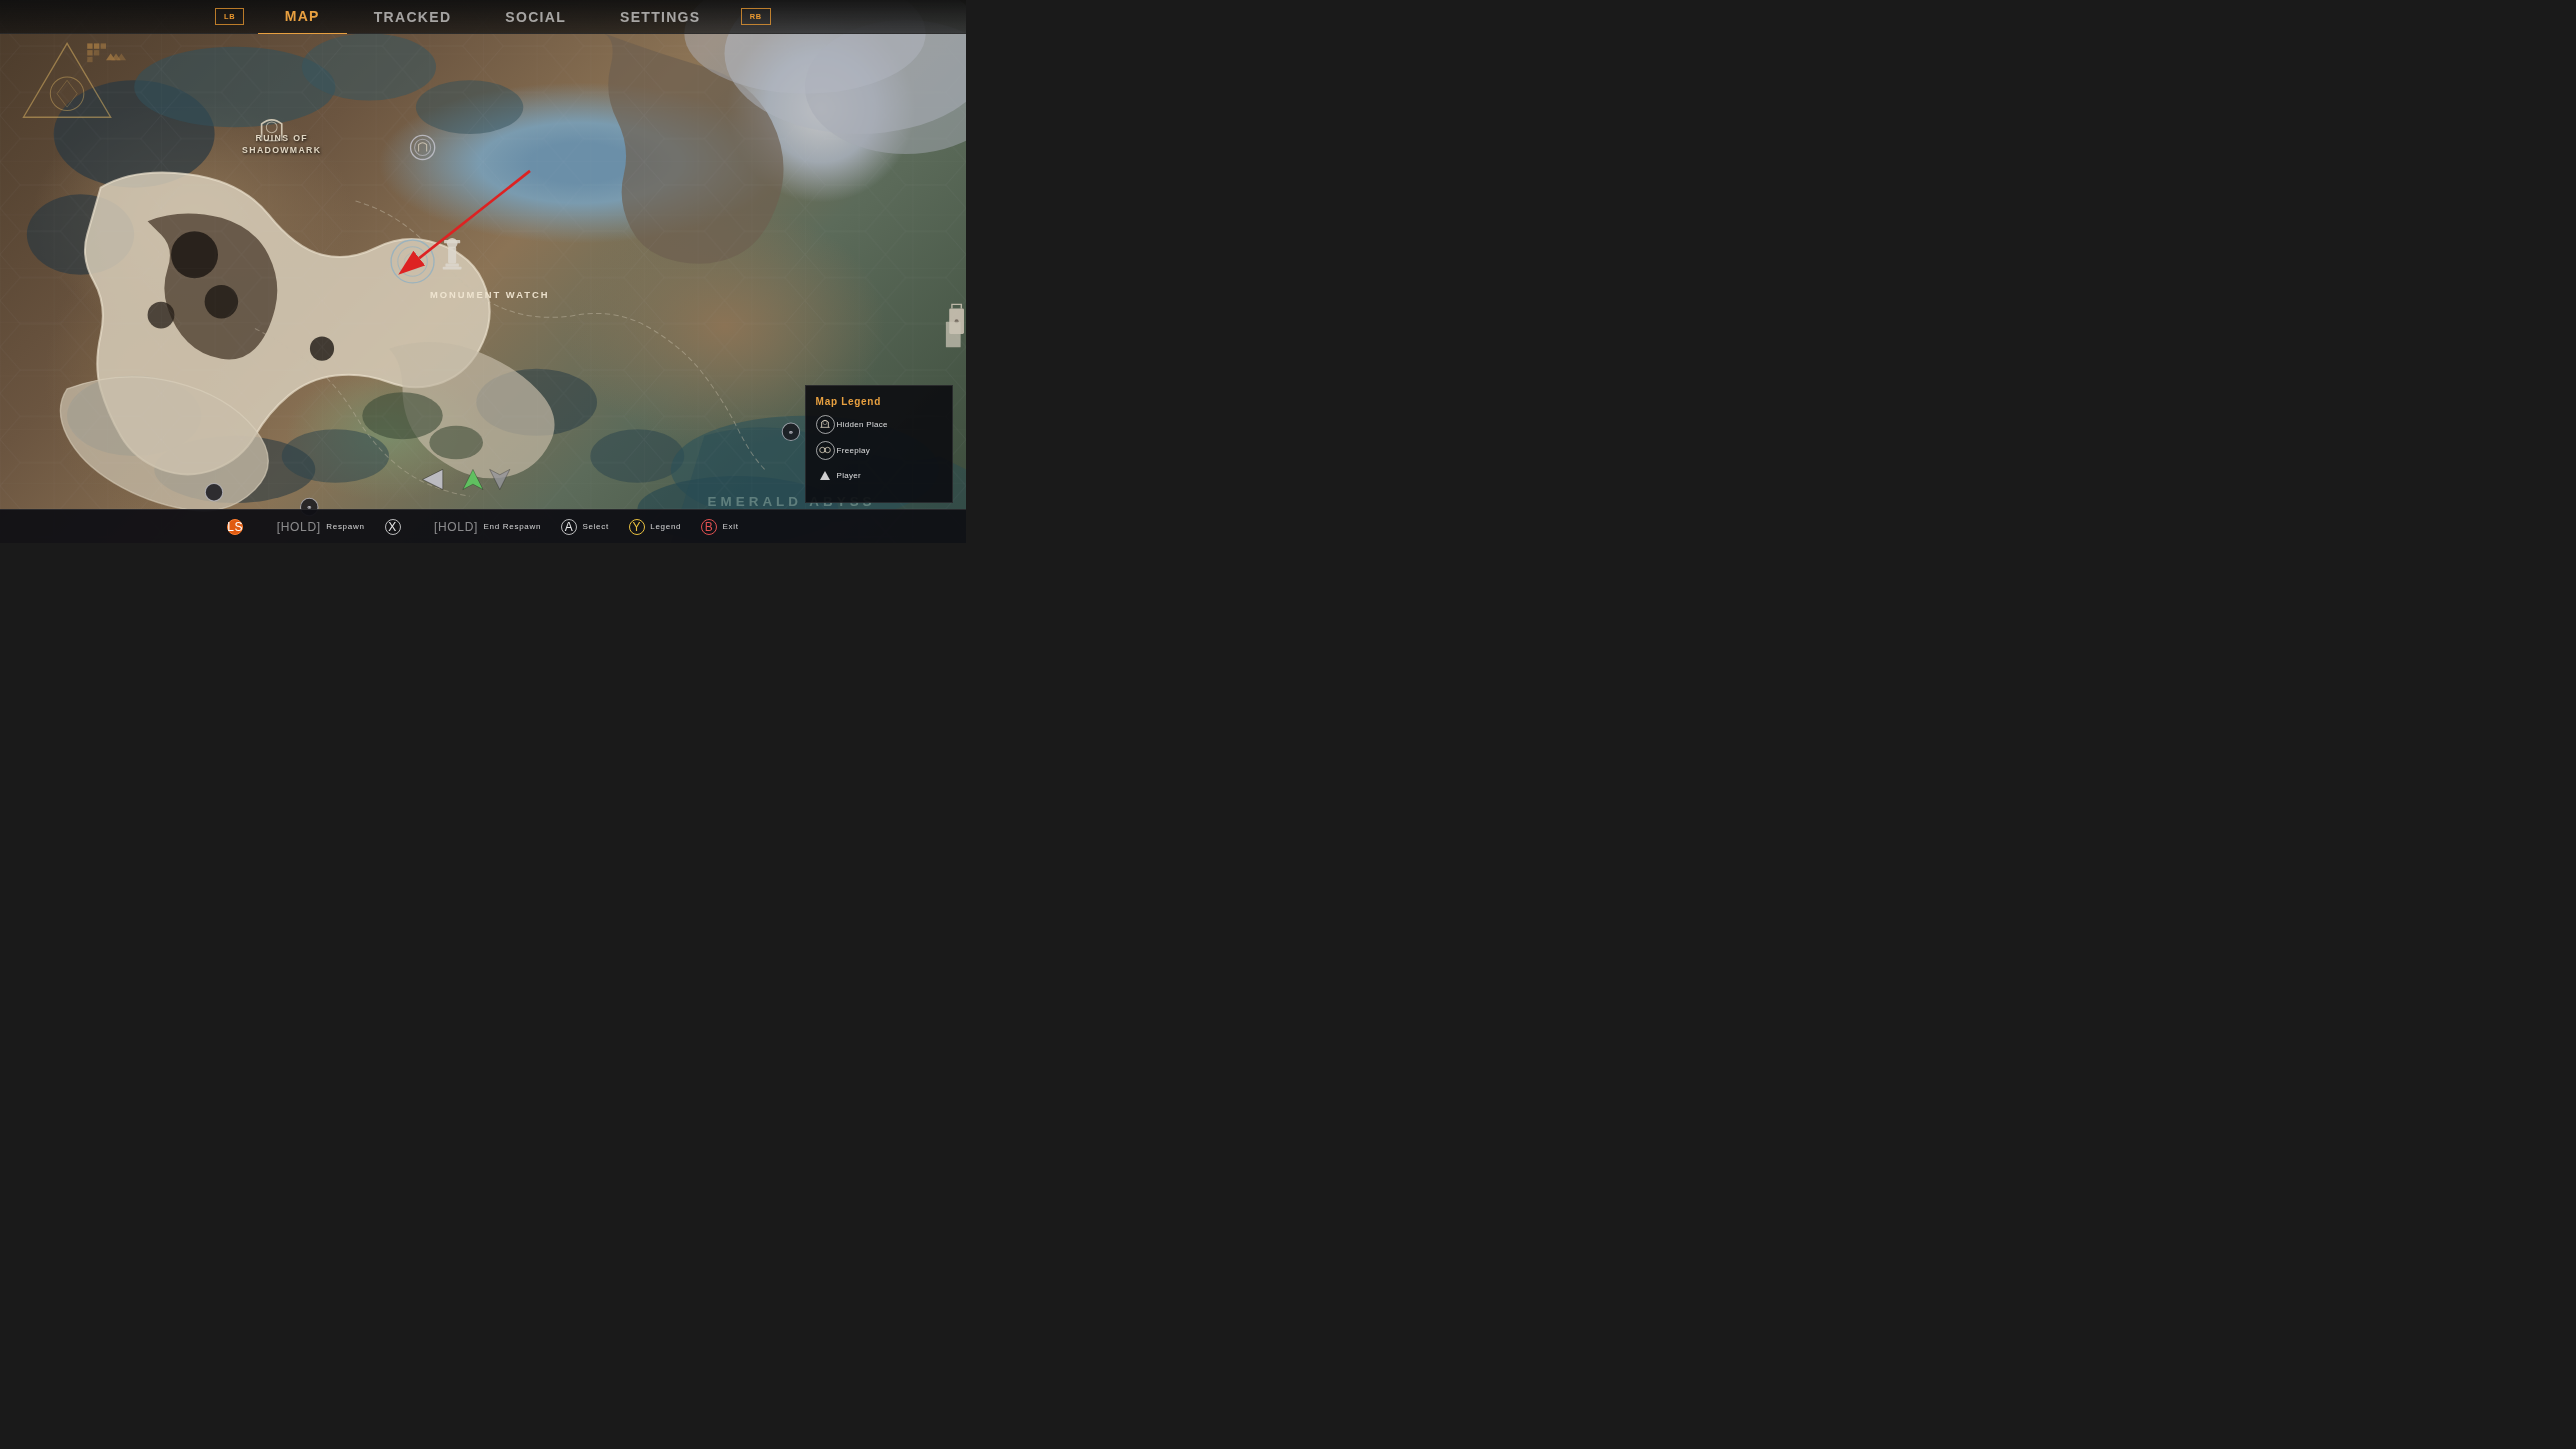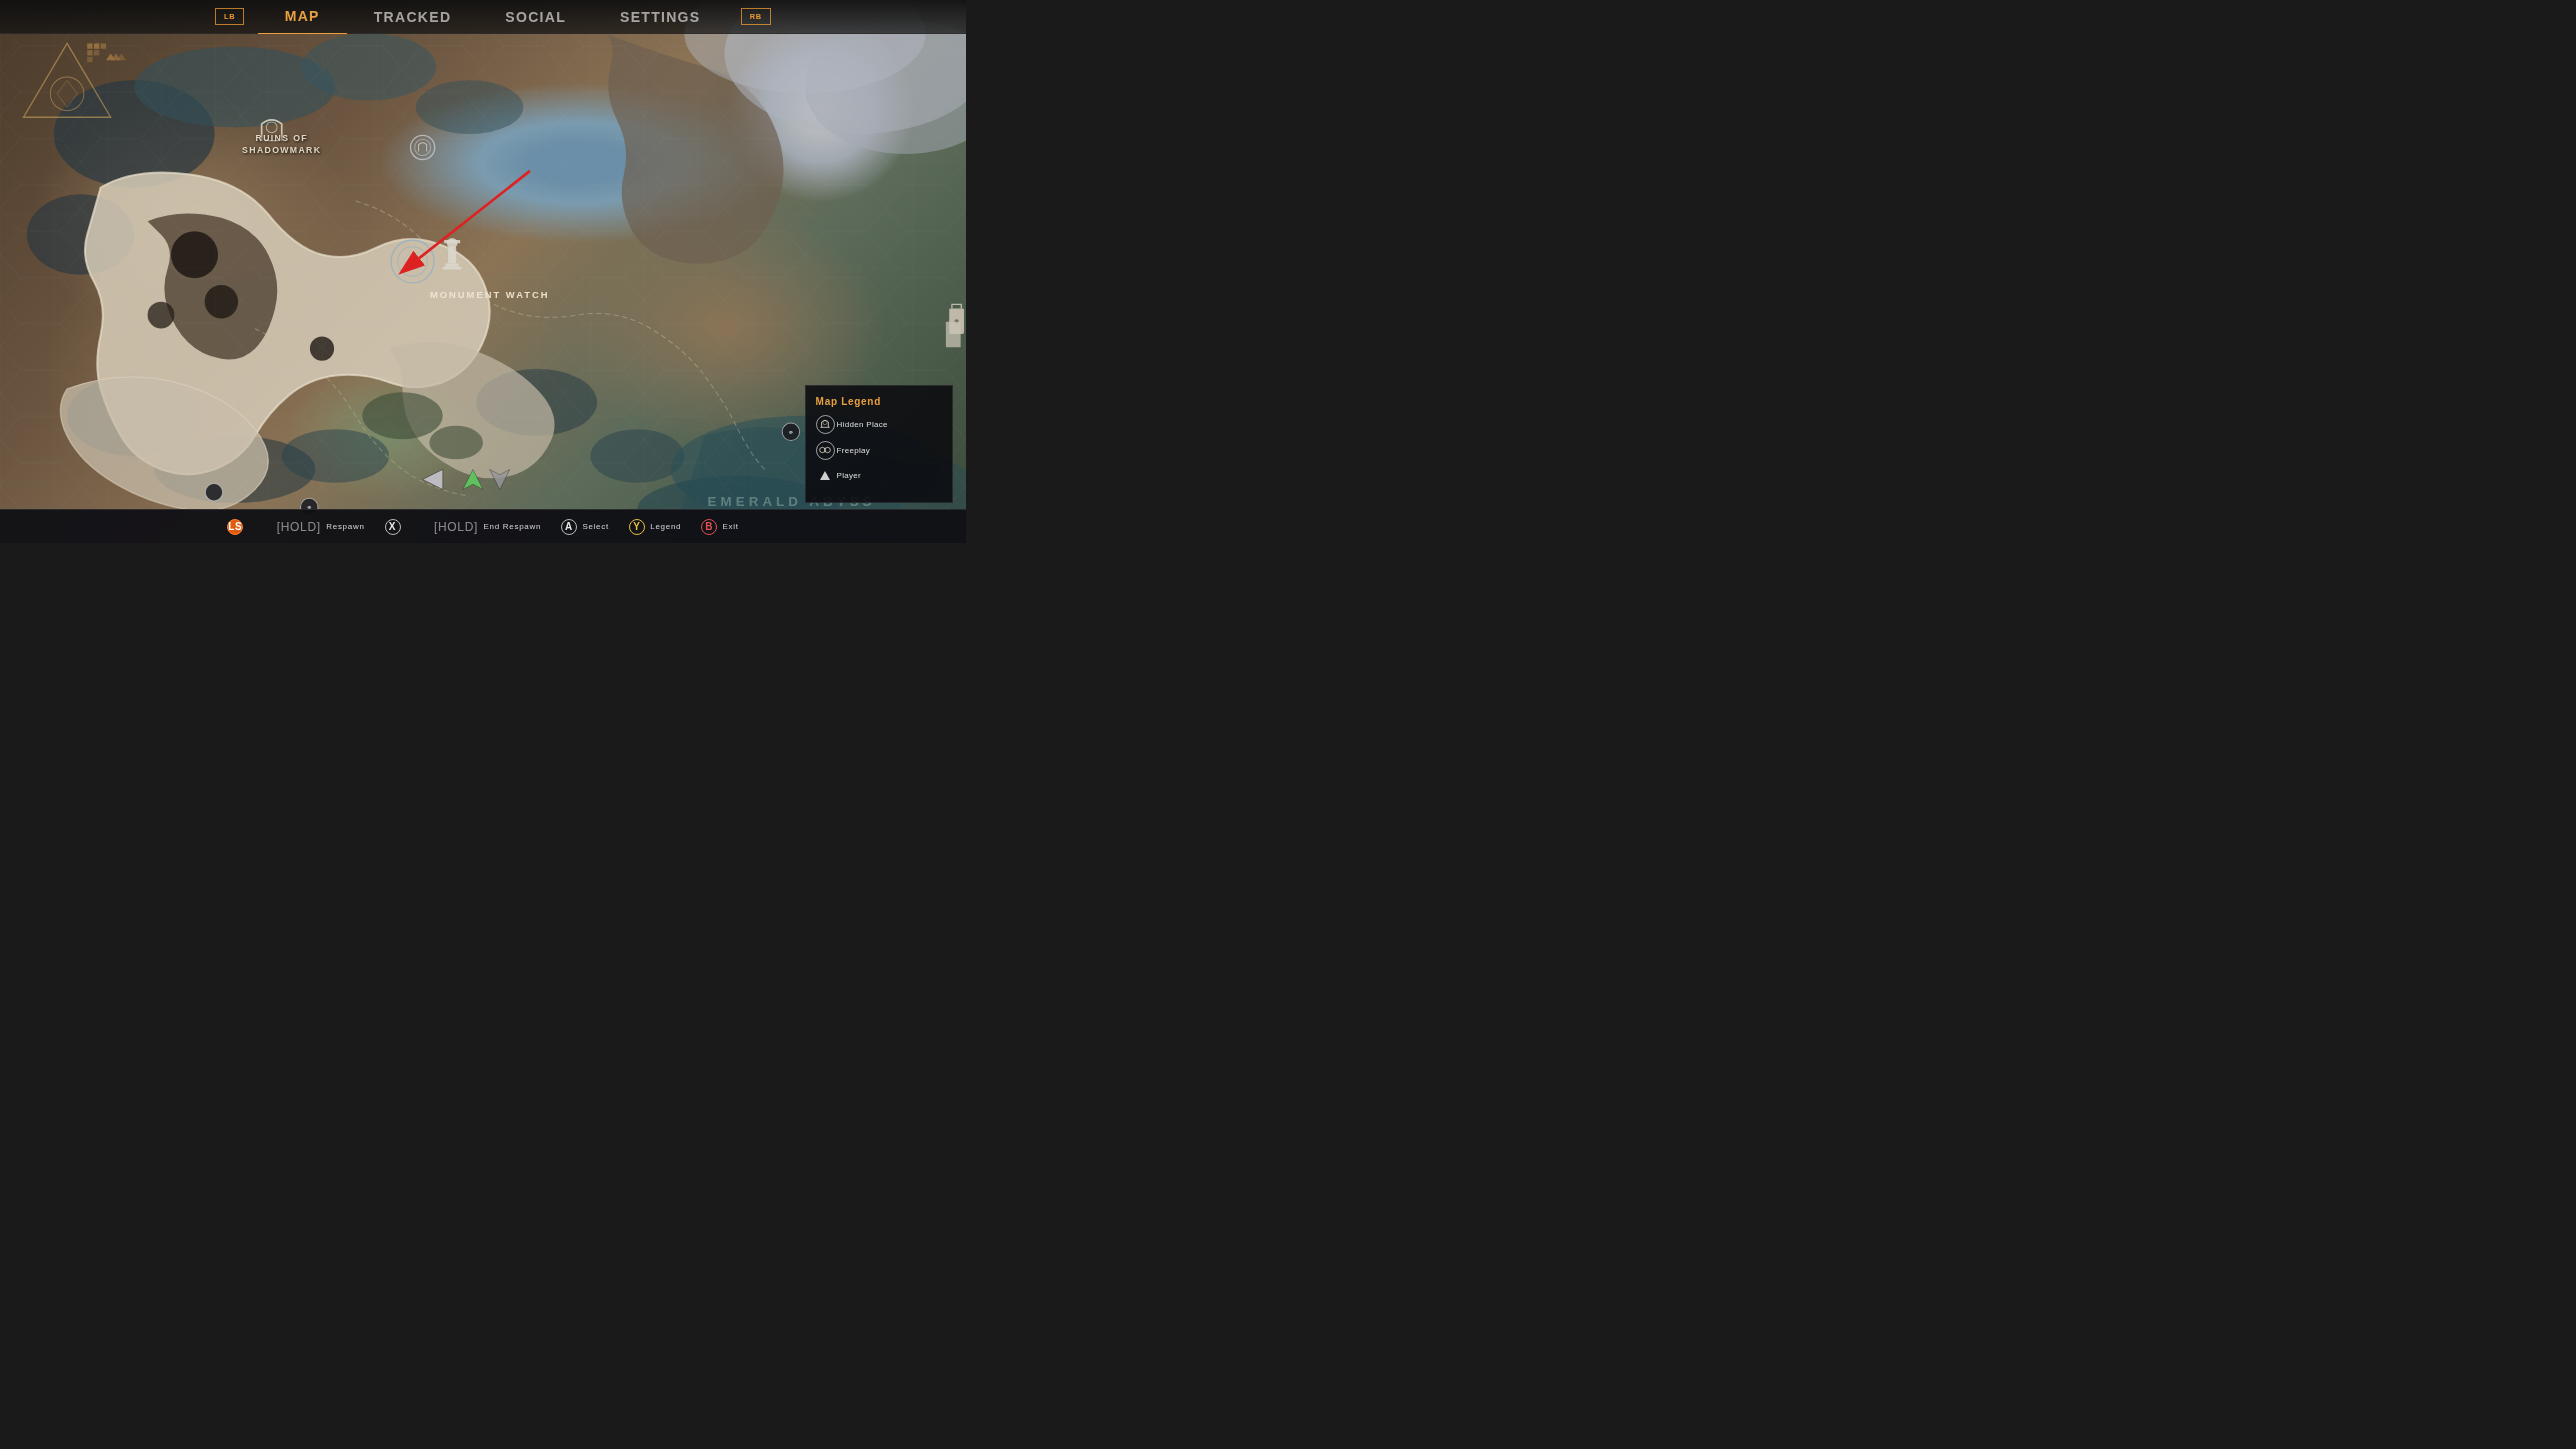--- a/index.html
+++ b/index.html
@@ -94,23 +94,23 @@
       align-items: center;
       gap: 5.4px;
       color: rgba(255,255,255,0.8);
       font-size: 8px;
       letter-spacing: 0.7px;
     }
 
     .toolbar-item .button-badge {
       width: 16px; height: 16px;
       border-radius: 50%;
-      display: flex; align-items: center; justify-content: center;
-      font-size: 10px;
-      font-weight: 700;
+      display: flex; align-items: flex-start; justify-content: center;
+      font-size: 12px;
+      font-weight: 400;
     }
 
     .badge-orange {
       background: #e05a10;
       color: white;
       border: 1.3px solid #ff8030;
     }
 
     .badge-outline {
       border: 1.3px solid rgba(255,255,255,0.7);

